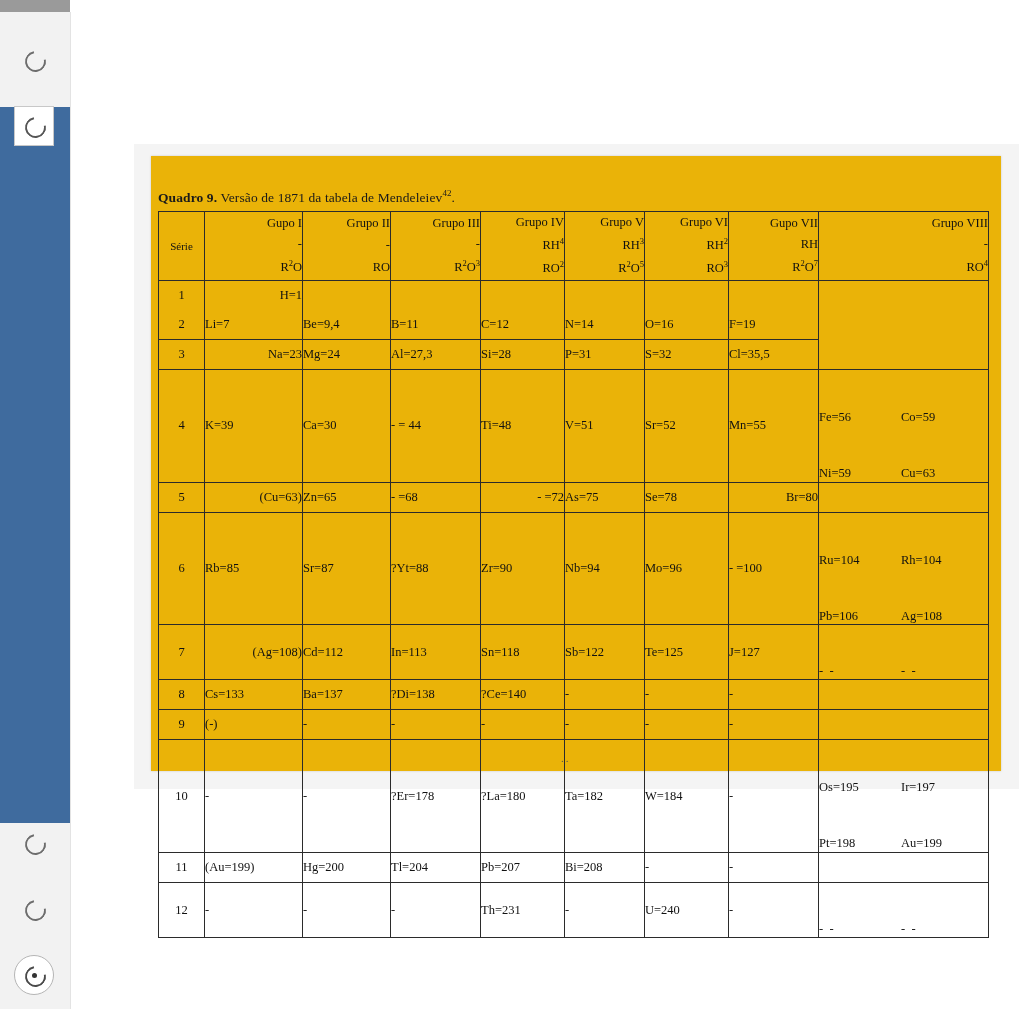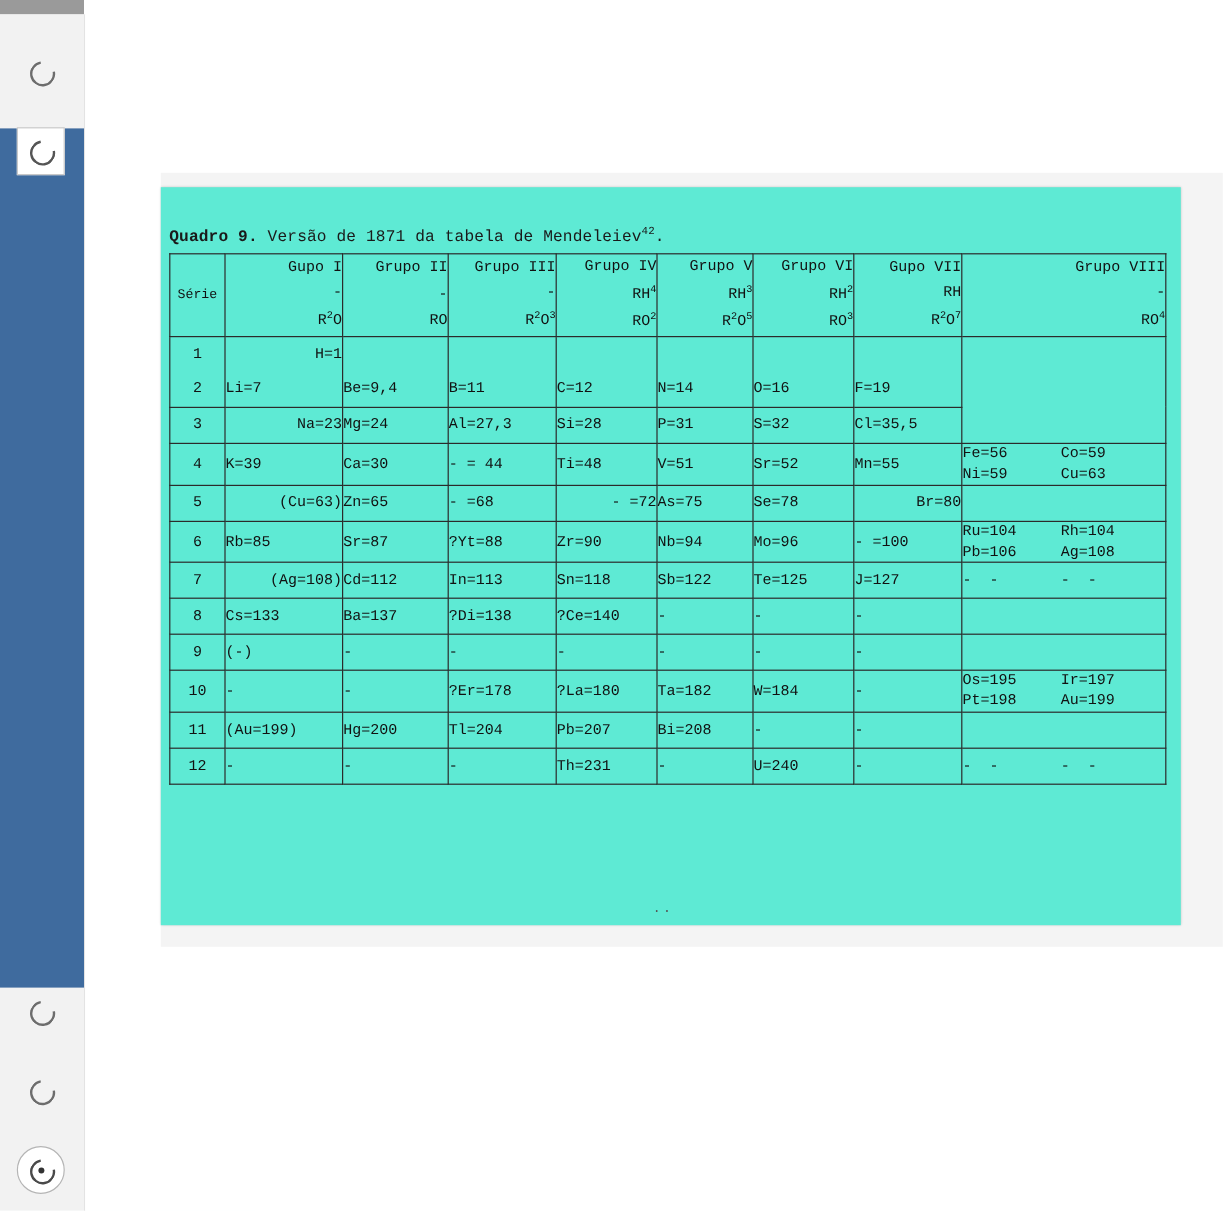--- a/index.html
+++ b/index.html
@@ -101,26 +101,25 @@
   }
   .page-shadow-area {
     position: absolute;
     top: 132px; left: 63px;
     width: 885px;
     height: 645px;
     background: #f4f4f4;
   }
   .page {
     position: absolute;
-    top: 144px; left: 63px;
+    top: 144px; left: 80px;
     width: 850px;
     height: 615px;
-    background: #5eead4;
+    background: #eab308;
     box-shadow: 0 0 2px rgba(0,0,0,0.18);
-    font-family: Liberation Mono, monospace;
   }
 
   
   .caption {
     position: absolute;
     top: 32px;
     left: 7px;
     font-size: 13.5px;
     color: #1a1a1a;
     white-space: nowrap;
@@ -177,20 +176,21 @@
   td.cell.l { text-align: left; }
   td.viii {
     padding: 0 0 0 12px;
     height: 29px;
     white-space: nowrap;
     text-align: left;
   }
   td.viii .pair {
     display: inline-block;
     width: 82px;
+    margin-top: 39px;
   }
   td.viii .row2 {
     line-height: 1.35;
   }
 
   .nb-b { border-bottom: none !important; }
   .nb-t { border-top: none !important; }
 
   .footnote {
     position: absolute;

